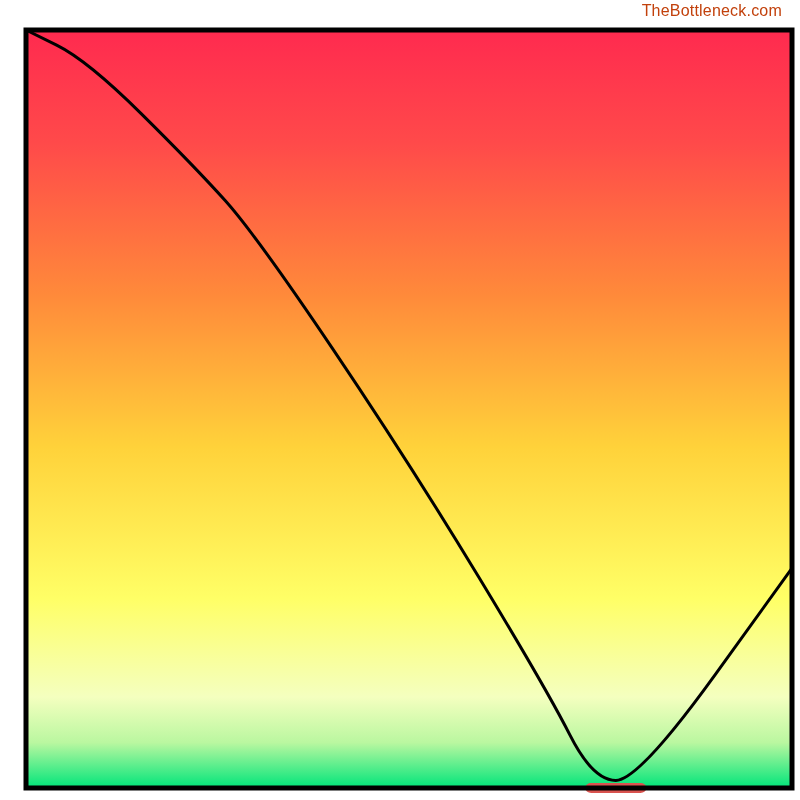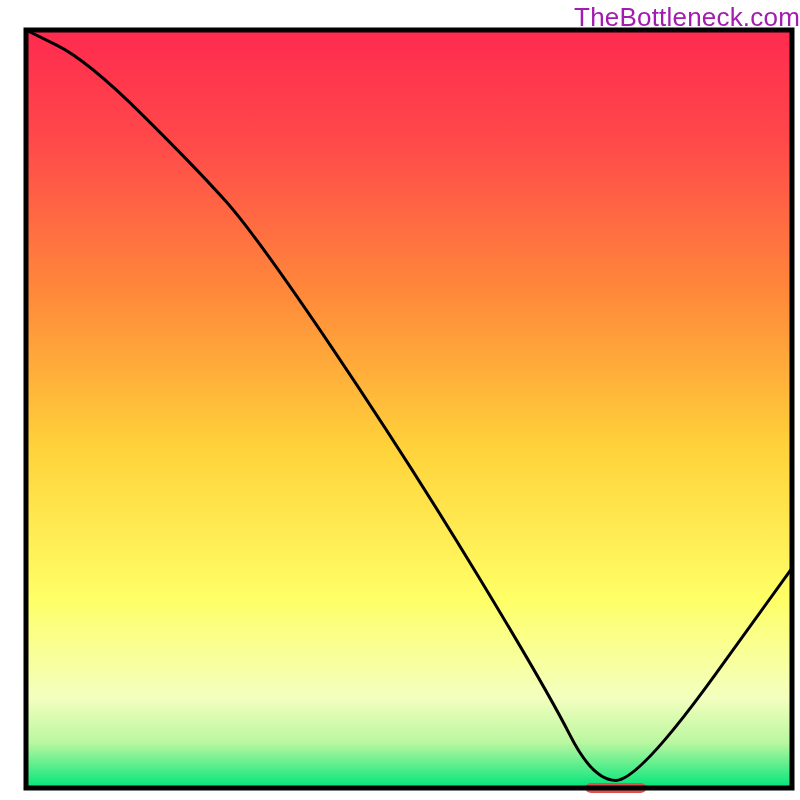--- a/index.html
+++ b/index.html
@@ -11,25 +11,25 @@
     font-family: Arial, Helvetica, sans-serif;
   }
   .container {
     position: relative;
     width: 800px;
     height: 800px;
   }
   .watermark {
     position: absolute;
     top: 2px;
-    right: 0;
-    font-size: 26px;
+    right: 18px;
+    font-size: 16px;
     font-weight: 500;
     letter-spacing: 0.2px;
-    color: #a21caf;
+    color: #c2410c;
     z-index: 10;
   }
   svg.chart {
     position: absolute;
     left: 0;
     top: 0;
   }
 </style>
 </head>
 <body>

